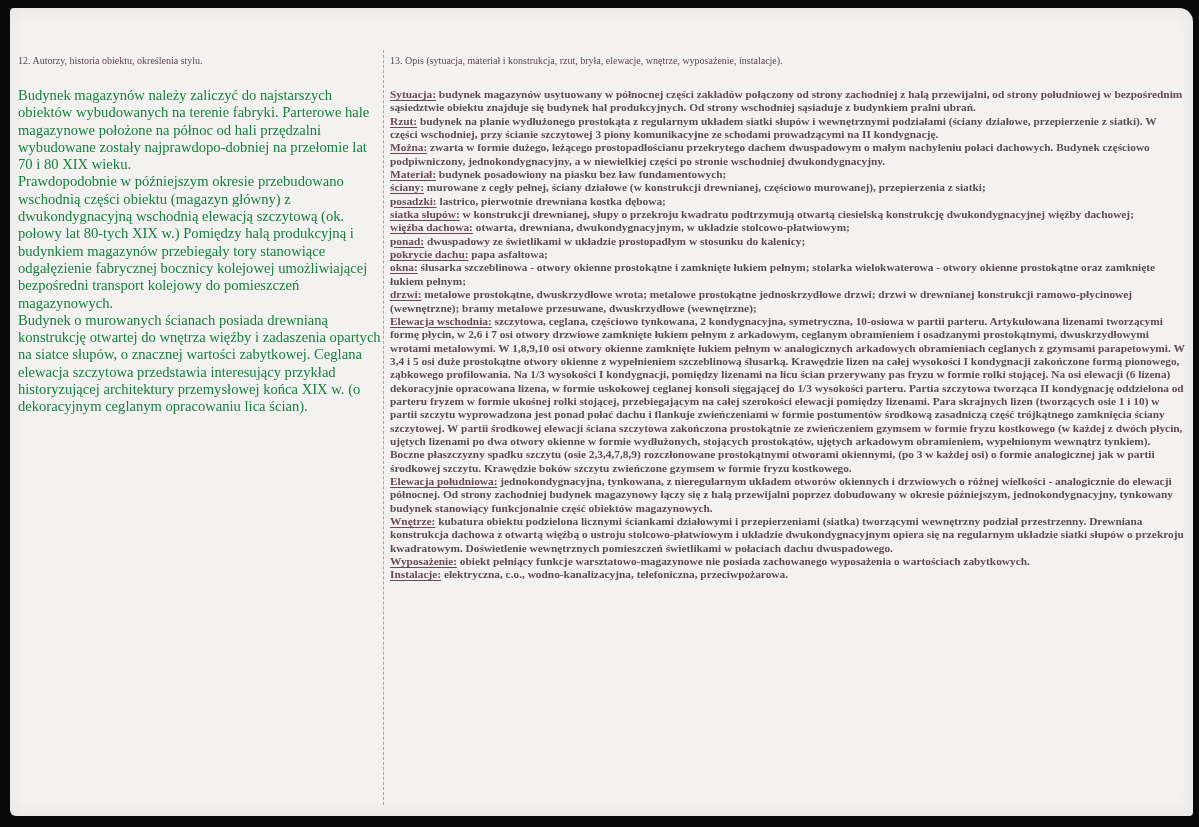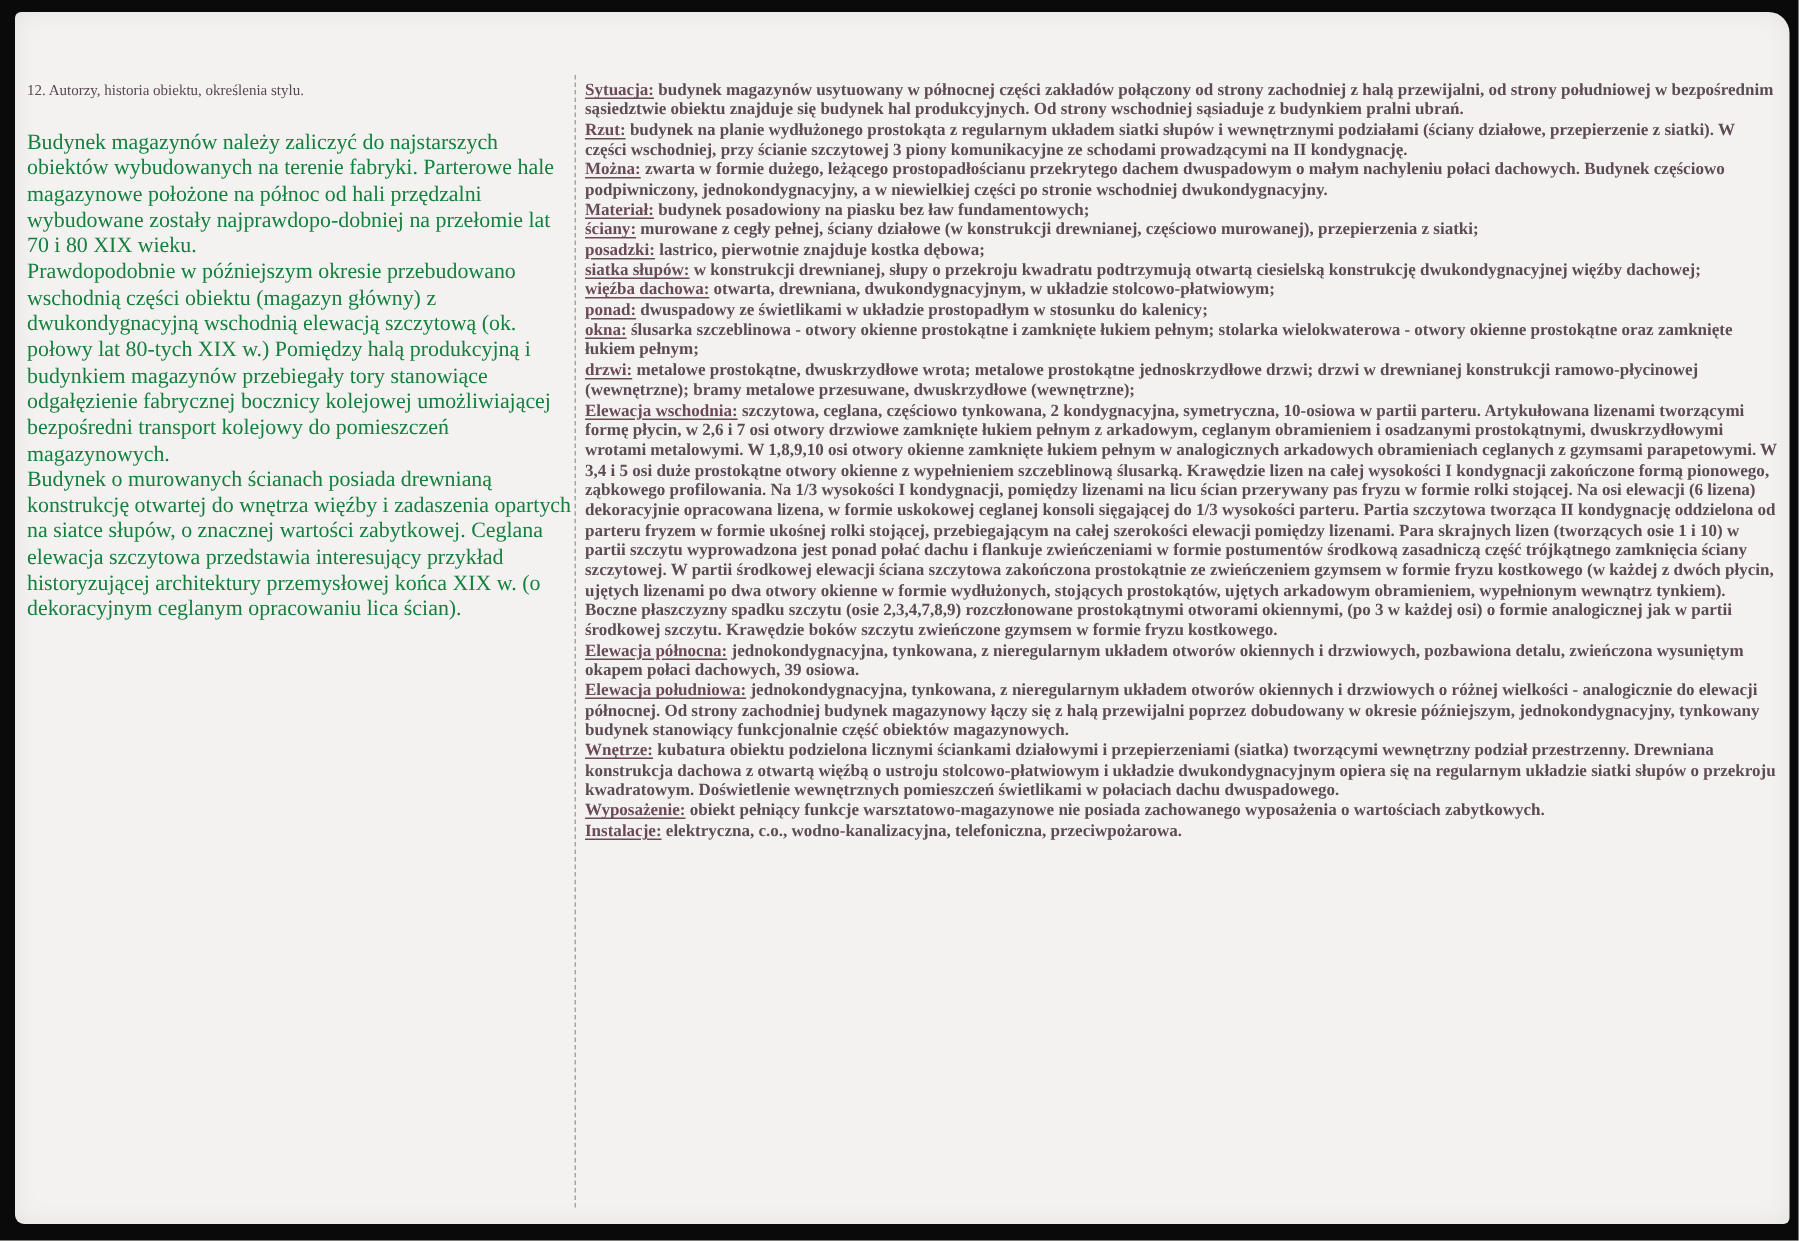--- a/index.html
+++ b/index.html
@@ -43,34 +43,35 @@
     <div class="history-text">
       <p>Budynek magazynów należy zaliczyć do najstarszych obiektów wybudowanych na terenie fabryki. Parterowe hale magazynowe położone na północ od hali przędzalni wybudowane zostały najprawdopo-dobniej na przełomie lat 70 i 80 XIX wieku.</p>
       <p>Prawdopodobnie w późniejszym okresie przebudowano wschodnią części obiektu (magazyn główny) z dwukondygnacyjną wschodnią elewacją szczytową (ok. połowy lat 80-tych XIX w.) Pomiędzy halą produkcyjną i budynkiem magazynów przebiegały tory stanowiące odgałęzienie fabrycznej bocznicy kolejowej umożliwiającej bezpośredni transport kolejowy do pomieszczeń magazynowych.</p>
       <p>Budynek o murowanych ścianach posiada drewnianą konstrukcję otwartej do wnętrza więźby i zadaszenia opartych na siatce słupów, o znacznej wartości zabytkowej. Ceglana elewacja szczytowa przedstawia interesujący przykład historyzującej architektury przemysłowej końca XIX w. (o dekoracyjnym ceglanym opracowaniu lica ścian).</p>
     </div>
   </div>
 
   <div class="divider"></div>
 
   <div class="right-col">
+    <p class="section-heading">13. Opis (sytuacja, materiał i konstrukcja, rzut, bryła, elewacje, wnętrze, wyposażenie, instalacje).</p>
     <div class="desc">
       <p><span class="lbl">Sytuacja:</span><span> budynek magazynów usytuowany w północnej części zakładów połączony od strony zachodniej z halą przewijalni, od strony południowej w bezpośrednim sąsiedztwie obiektu znajduje się budynek hal produkcyjnych. Od strony wschodniej sąsiaduje z budynkiem pralni ubrań.</span></p>
       <p><span class="lbl">Rzut:</span><span> budynek na planie wydłużonego prostokąta z regularnym układem siatki słupów i wewnętrznymi podziałami (ściany działowe, przepierzenie z siatki). W części wschodniej, przy ścianie szczytowej 3 piony komunikacyjne ze schodami prowadzącymi na II kondygnację.</span></p>
       <p><span class="lbl">Można:</span><span> zwarta w formie dużego, leżącego prostopadłościanu przekrytego dachem dwuspadowym o małym nachyleniu połaci dachowych. Budynek częściowo podpiwniczony, jednokondygnacyjny, a w niewielkiej części po stronie wschodniej dwukondygnacyjny.</span></p>
       <p><span class="lbl">Materiał:</span><span> budynek posadowiony na piasku bez ław fundamentowych;</span></p>
       <p><span class="lbl">ściany:</span><span> murowane z cegły pełnej, ściany działowe (w konstrukcji drewnianej, częściowo murowanej), przepierzenia z siatki;</span></p>
-      <p><span class="lbl">posadzki:</span><span> lastrico, pierwotnie znajduje kostka dębowa;</span></p>
+      <p><span class="lbl">posadzki:</span><span> lastrico, pierwotnie drewniana kostka dębowa;</span></p>
       <p><span class="lbl">siatka słupów:</span><span> w konstrukcji drewnianej, słupy o przekroju kwadratu podtrzymują otwartą ciesielską konstrukcję dwukondygnacyjnej więźby dachowej;</span></p>
       <p><span class="lbl">więźba dachowa:</span><span> otwarta, drewniana, dwukondygnacyjnym, w układzie stolcowo-płatwiowym;</span></p>
       <p><span class="lbl">ponad:</span><span> dwuspadowy ze świetlikami w układzie prostopadłym w stosunku do kalenicy;</span></p>
+      <p><span class="lbl">pokrycie dachu:</span><span> papa asfaltowa;</span></p>
       <p><span class="lbl">okna:</span><span> ślusarka szczeblinowa - otwory okienne prostokątne i zamknięte łukiem pełnym; stolarka wielokwaterowa - otwory okienne prostokątne oraz zamknięte łukiem pełnym;</span></p>
       <p><span class="lbl">drzwi:</span><span> metalowe prostokątne, dwuskrzydłowe wrota; metalowe prostokątne jednoskrzydłowe drzwi; drzwi w drewnianej konstrukcji ramowo-płycinowej (wewnętrzne); bramy metalowe przesuwane, dwuskrzydłowe (wewnętrzne);</span></p>
       <p><span class="lbl">Elewacja wschodnia:</span><span> szczytowa, ceglana, częściowo tynkowana, 2 kondygnacyjna, symetryczna, 10-osiowa w partii parteru. Artykułowana lizenami tworzącymi formę płycin, w 2,6 i 7 osi otwory drzwiowe zamknięte łukiem pełnym z arkadowym, ceglanym obramieniem i osadzanymi prostokątnymi, dwuskrzydłowymi wrotami metalowymi. W 1,8,9,10 osi otwory okienne zamknięte łukiem pełnym w analogicznych arkadowych obramieniach ceglanych z gzymsami parapetowymi. W 3,4 i 5 osi duże prostokątne otwory okienne z wypełnieniem szczeblinową ślusarką. Krawędzie lizen na całej wysokości I kondygnacji zakończone formą pionowego, ząbkowego profilowania. Na 1/3 wysokości I kondygnacji, pomiędzy lizenami na licu ścian przerywany pas fryzu w formie rolki stojącej. Na osi elewacji    (6 lizena) dekoracyjnie opracowana lizena, w formie uskokowej ceglanej konsoli sięgającej do 1/3 wysokości parteru. Partia szczytowa tworząca II kondygnację oddzielona od parteru fryzem w formie ukośnej rolki stojącej, przebiegającym na całej szerokości elewacji pomiędzy lizenami. Para skrajnych lizen (tworzących osie 1 i 10) w partii szczytu wyprowadzona jest ponad połać dachu i flankuje zwieńczeniami w formie postumentów środkową zasadniczą część trójkątnego zamknięcia ściany szczytowej. W partii środkowej elewacji ściana szczytowa zakończona prostokątnie ze zwieńczeniem gzymsem w formie fryzu kostkowego (w każdej z dwóch płycin, ujętych lizenami po dwa otwory okienne w formie wydłużonych, stojących prostokątów, ujętych arkadowym obramieniem, wypełnionym wewnątrz tynkiem). Boczne płaszczyzny spadku szczytu (osie 2,3,4,7,8,9) rozczłonowane prostokątnymi otworami okiennymi, (po 3 w każdej osi) o formie analogicznej jak w partii środkowej szczytu. Krawędzie boków szczytu zwieńczone gzymsem w formie fryzu kostkowego.</span></p>
-      <p><span class="lbl">Elewacja północna:</span><span> jednokondygnacyjna, tynkowana, z nieregularnym układem otworów okiennych i drzwiowych, pozbawiona detalu, zwieńczona wysuniętym okapem połaci dachowych, 39 osiowa.</span></p>
       <p><span class="lbl">Elewacja południowa:</span><span> jednokondygnacyjna, tynkowana, z nieregularnym układem otworów okiennych i drzwiowych o różnej wielkości - analogicznie do elewacji północnej. Od strony zachodniej budynek magazynowy łączy się z halą przewijalni poprzez dobudowany w okresie późniejszym, jednokondygnacyjny, tynkowany budynek stanowiący funkcjonalnie część obiektów magazynowych.</span></p>
       <p><span class="lbl">Wnętrze:</span><span> kubatura obiektu podzielona licznymi ściankami działowymi i przepierzeniami (siatka) tworzącymi wewnętrzny podział przestrzenny. Drewniana konstrukcja dachowa z otwartą więźbą o ustroju stolcowo-płatwiowym i układzie dwukondygnacyjnym opiera się na regularnym układzie siatki słupów o przekroju kwadratowym. Doświetlenie wewnętrznych pomieszczeń świetlikami w połaciach dachu dwuspadowego.</span></p>
       <p><span class="lbl">Wyposażenie:</span><span> obiekt pełniący funkcje warsztatowo-magazynowe nie posiada zachowanego wyposażenia o wartościach zabytkowych.</span></p>
       <p><span class="lbl">Instalacje:</span><span> elektryczna, c.o., wodno-kanalizacyjna, telefoniczna, przeciwpożarowa.</span></p>
     </div>
   </div>
 
 </div>
 
 </body></html>

